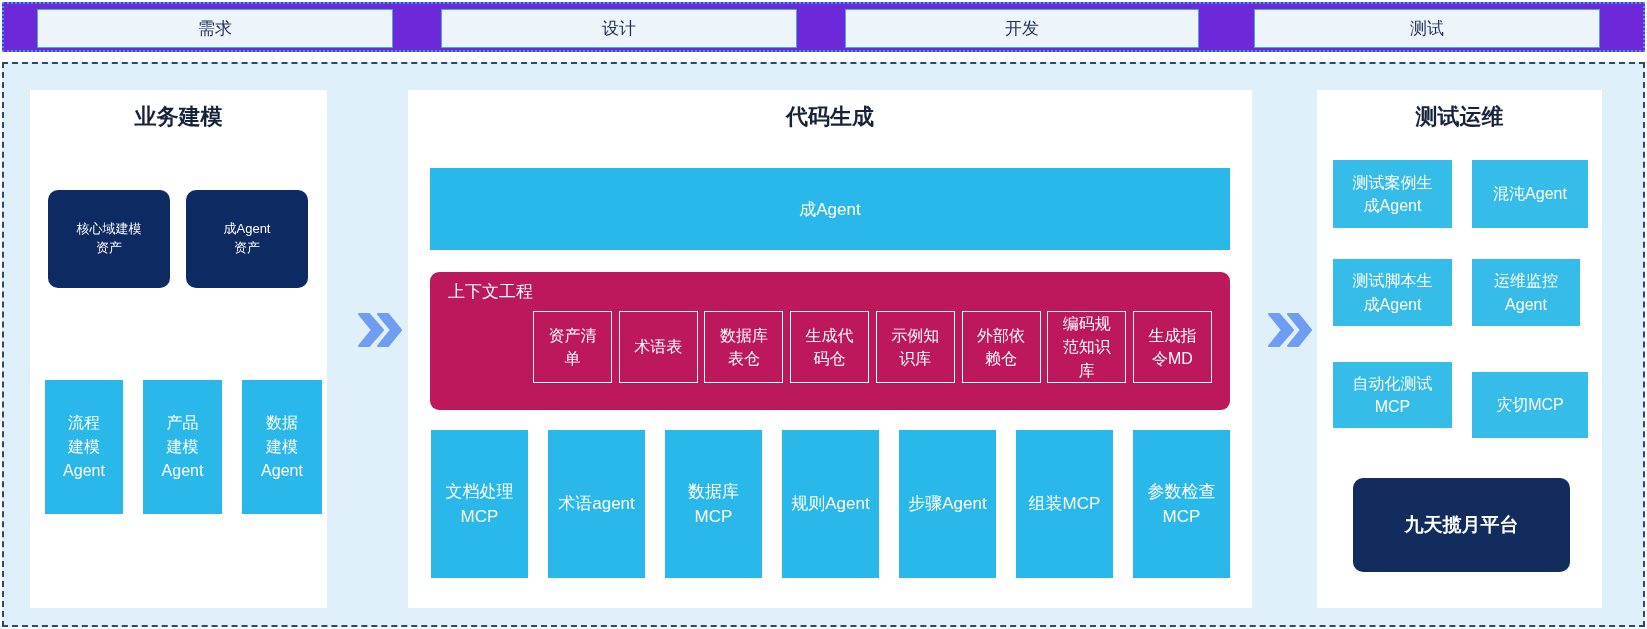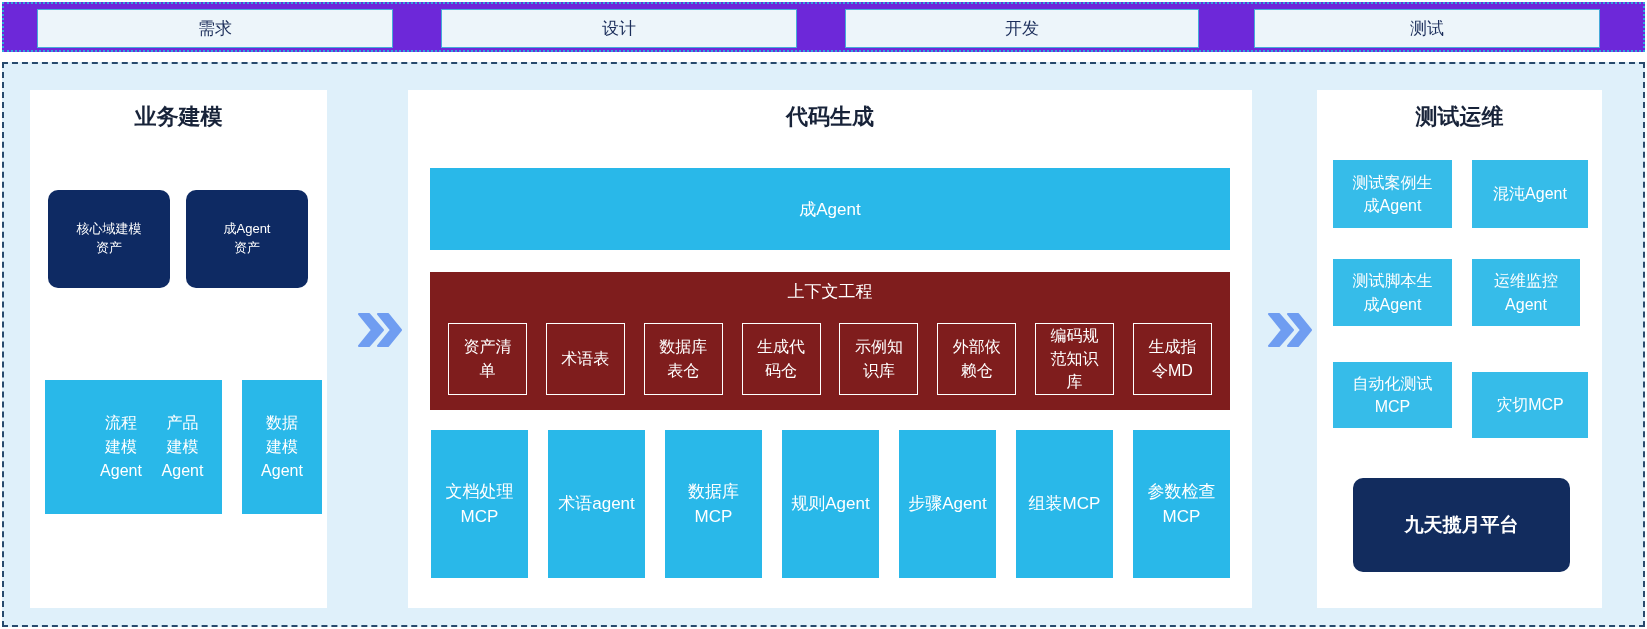--- a/index.html
+++ b/index.html
@@ -40,32 +40,32 @@
   }
   .box{
     display:flex;align-items:center;justify-content:center;
     text-align:center;white-space:pre-line;color:#ffffff;
   }
   
   .navy{background:#0e2a63;border-radius:10px;font-size:13px;line-height:1.45;}
   .nbox-0{position:absolute;left:18px;top:100px;width:122px;height:98px;}
   .nbox-1{position:absolute;left:156px;top:100px;width:122px;height:98px;}
   .cyan{background:#29b8e9;font-size:16px;line-height:1.5;}
-  .abox-0{position:absolute;left:15px;top:290px;width:78px;height:134px;padding-left:37px;}
+  .abox-0{position:absolute;left:15px;top:290px;width:78px;height:134px;}
   .abox-1{position:absolute;left:113px;top:290px;width:79px;height:134px;}
   .abox-2{position:absolute;left:212px;top:290px;width:80px;height:134px;}
   
   .master-bar{
     position:absolute;left:22px;top:78px;width:800px;height:82px;
     background:#29b8e9;font-size:17px;
   }
   .ctx-block{
     position:absolute;left:22px;top:182px;width:800px;height:138px;
-    background:#7f1d1d;box-sizing:border-box;padding:8px 18px 4px 18px;
-    display:flex;flex-direction:column;
+    background:#be185d;box-sizing:border-box;padding:8px 18px 4px 18px;
+    display:flex;flex-direction:row;border-radius:9px;
   }
   .ctx-title{text-align:center;color:#fff;font-size:17px;flex:0 0 auto;}
   .ctx-row{
     margin-top:8px;display:flex;justify-content:space-between;align-items:center;flex:1;
   }
   .ctx-item{
     width:79px;min-height:72px;box-sizing:border-box;
     border:1px solid #ffffff;font-size:16px;line-height:1.45;
     display:flex;align-items:center;justify-content:center;
     text-align:center;white-space:pre-line;color:#fff;

